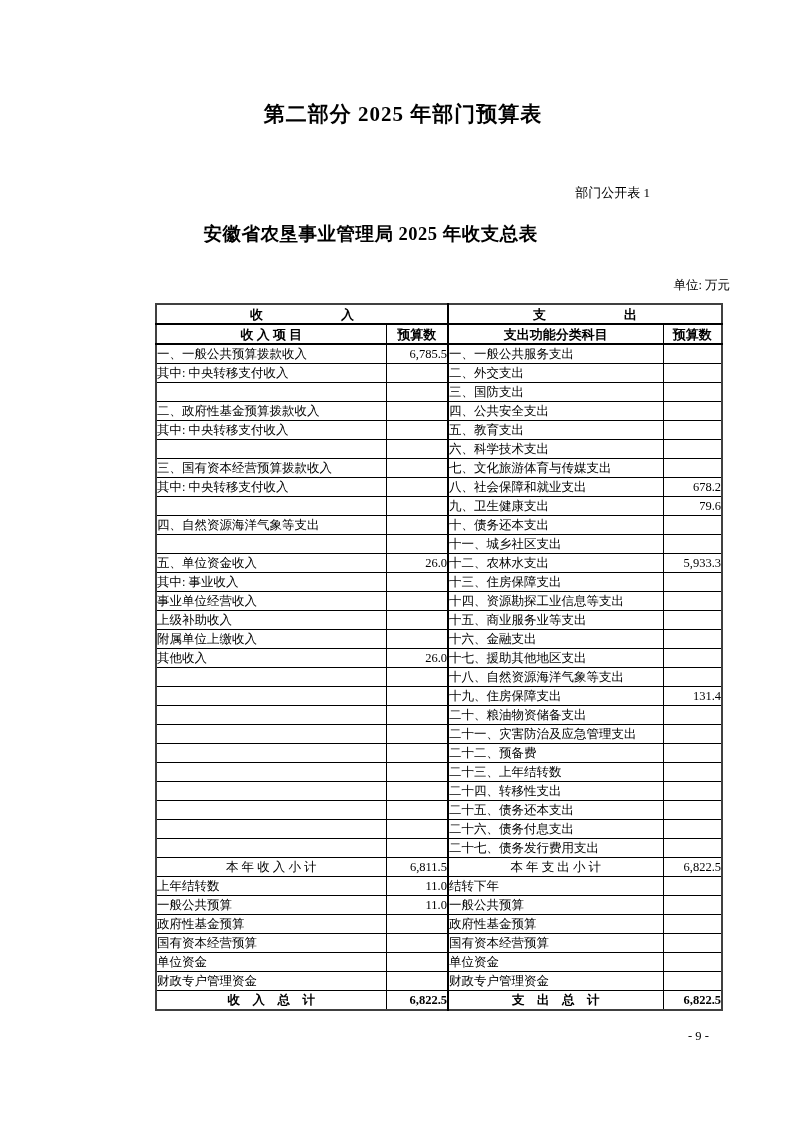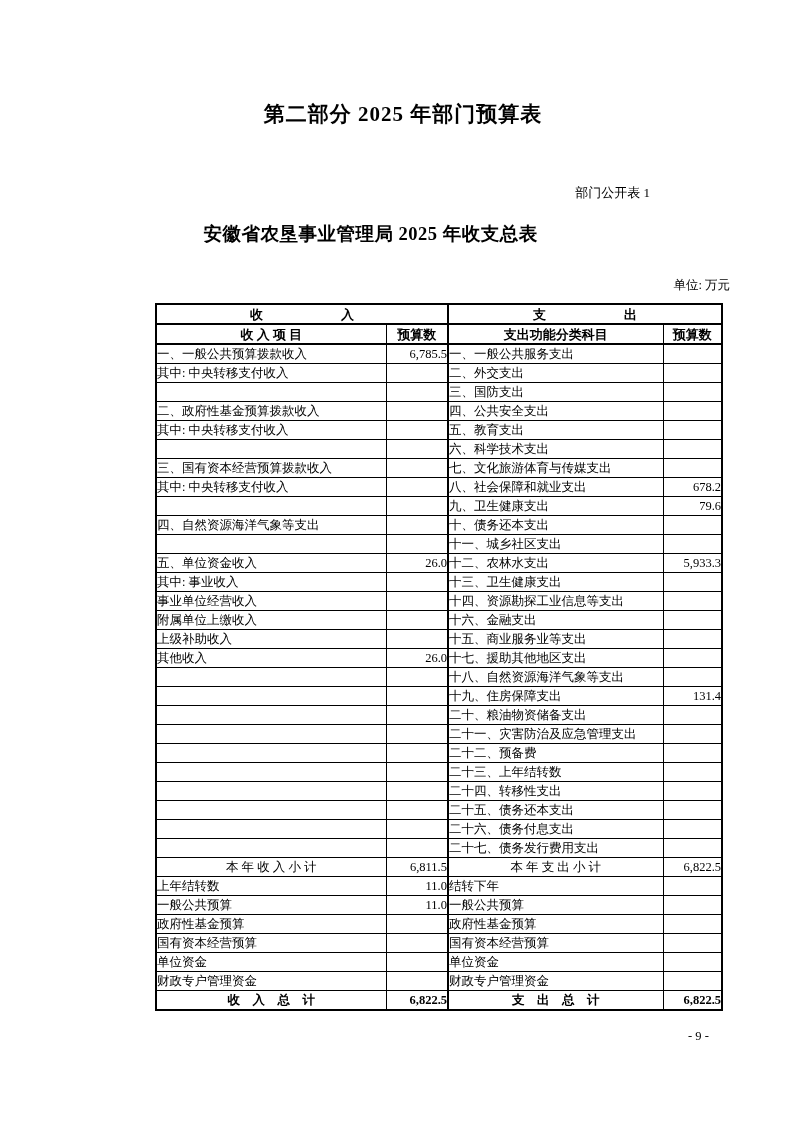--- a/index.html
+++ b/index.html
@@ -38,21 +38,21 @@
     position: absolute;
     top: 277px; right: 106px;
     font-size: 12.5px;
   }
   table.budget-table {
     position: absolute;
     top: 303px; left: 113px;
     width: 566px;
     border-collapse: collapse;
     table-layout: fixed;
-    border: 2px solid #000000;
+    border: 2px solid #404040;
     font-size: 12.5px;
   }
   table.budget-table th, table.budget-table td {
     border: 1px solid #000;
     height: 18px;
     padding: 0;
     line-height: 17px;
     overflow: hidden;
     white-space: nowrap;
     vertical-align: middle;
@@ -178,39 +178,39 @@
         </tr>
         <tr>
           <td class="item">五、单位资金收入</td>
           <td class="val secdiv">26.0</td>
           <td class="item">十二、农林水支出</td>
           <td class="val">5,933.3</td>
         </tr>
         <tr>
           <td class="item ind2">其中: 事业收入</td>
           <td class="val secdiv"></td>
-          <td class="item">十三、卫生健康支出</td>
+          <td class="item">十三、住房保障支出</td>
           <td class="val"></td>
         </tr>
         <tr>
           <td class="item ind3">事业单位经营收入</td>
           <td class="val secdiv"></td>
           <td class="item">十四、资源勘探工业信息等支出</td>
           <td class="val"></td>
         </tr>
         <tr>
+          <td class="item ind3">上级补助收入</td>
+          <td class="val secdiv"></td>
+          <td class="item">十五、商业服务业等支出</td>
+          <td class="val"></td>
+        </tr>
+        <tr>
           <td class="item ind3">附属单位上缴收入</td>
           <td class="val secdiv"></td>
           <td class="item">十六、金融支出</td>
-          <td class="val"></td>
-        </tr>
-        <tr>
-          <td class="item ind3">上级补助收入</td>
-          <td class="val secdiv"></td>
-          <td class="item">十五、商业服务业等支出</td>
           <td class="val"></td>
         </tr>
         <tr>
           <td class="item ind3">其他收入</td>
           <td class="val secdiv">26.0</td>
           <td class="item">十七、援助其他地区支出</td>
           <td class="val"></td>
         </tr>
         <tr>
           <td class="item"></td>

